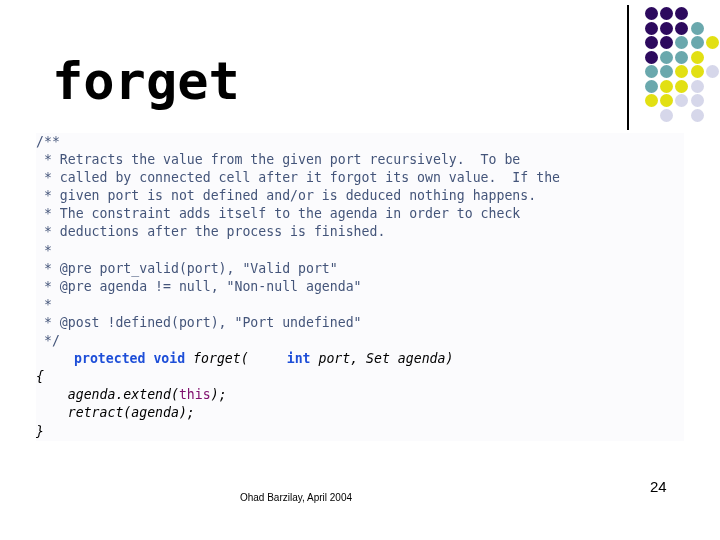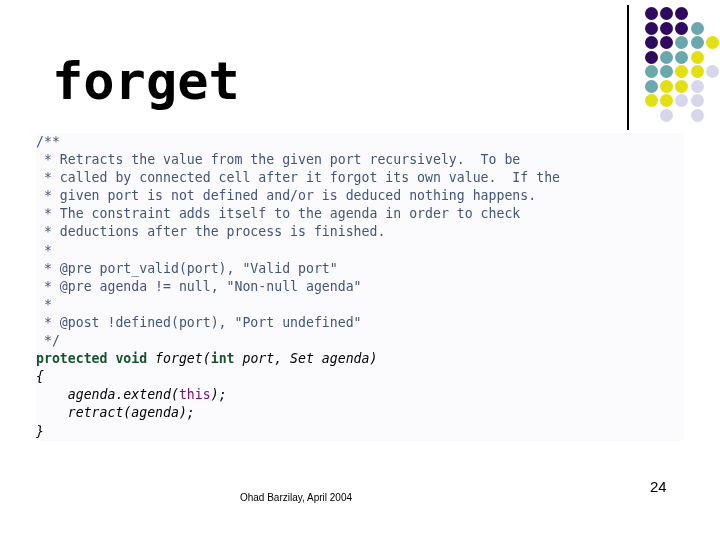--- a/index.html
+++ b/index.html
@@ -64,21 +64,21 @@
     font-size: 13.2px;
     line-height: 18.1px;
     white-space: pre;
     color: #000000;
   }
   .code-line {
     white-space: pre;
     height: 18.1px;
   }
   .tok-comment  { color: #44557a; }
-  .tok-kw       { color: #14532d; font-weight: bold; }
+  .tok-kw       { color: #1d4ed8; font-weight: bold; margin-left: 38px; }
   .tok-this     { color: #80106e; font-weight: normal; }
   .tok-plain    { color: #000000; font-style: italic; }
 
   
   #footer-credit {
     position: absolute;
     left: 0px;
     top: 492px;
     width: 592px;
     text-align: center;

